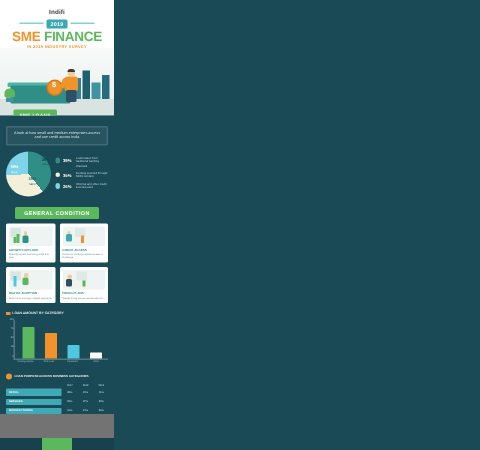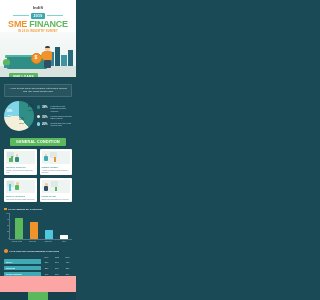--- a/index.html
+++ b/index.html
@@ -1,21 +1,21 @@
 <!DOCTYPE html>
 <html><head>
 <meta charset="utf-8">
 <style>
   html,body{margin:0;padding:0;}
   body{
     width:76px;height:300px;overflow:hidden;
     font-family:"Liberation Sans",sans-serif;
     background:#1b4a57;
   }
-  .page{position:relative;width:76px;height:300px;background:#fca5a5;}
+  .page{position:relative;width:76px;height:300px;background:#737373;}
 
   
   .header{position:relative;height:32px;background:#ffffff;overflow:hidden;}
   .brand{
     text-align:center;padding-top:5px;
     font-size:4.2px;font-weight:bold;letter-spacing:.1px;
     color:#3b3b3b;
   }
   .year-row{
     display:flex;align-items:center;justify-content:center;

